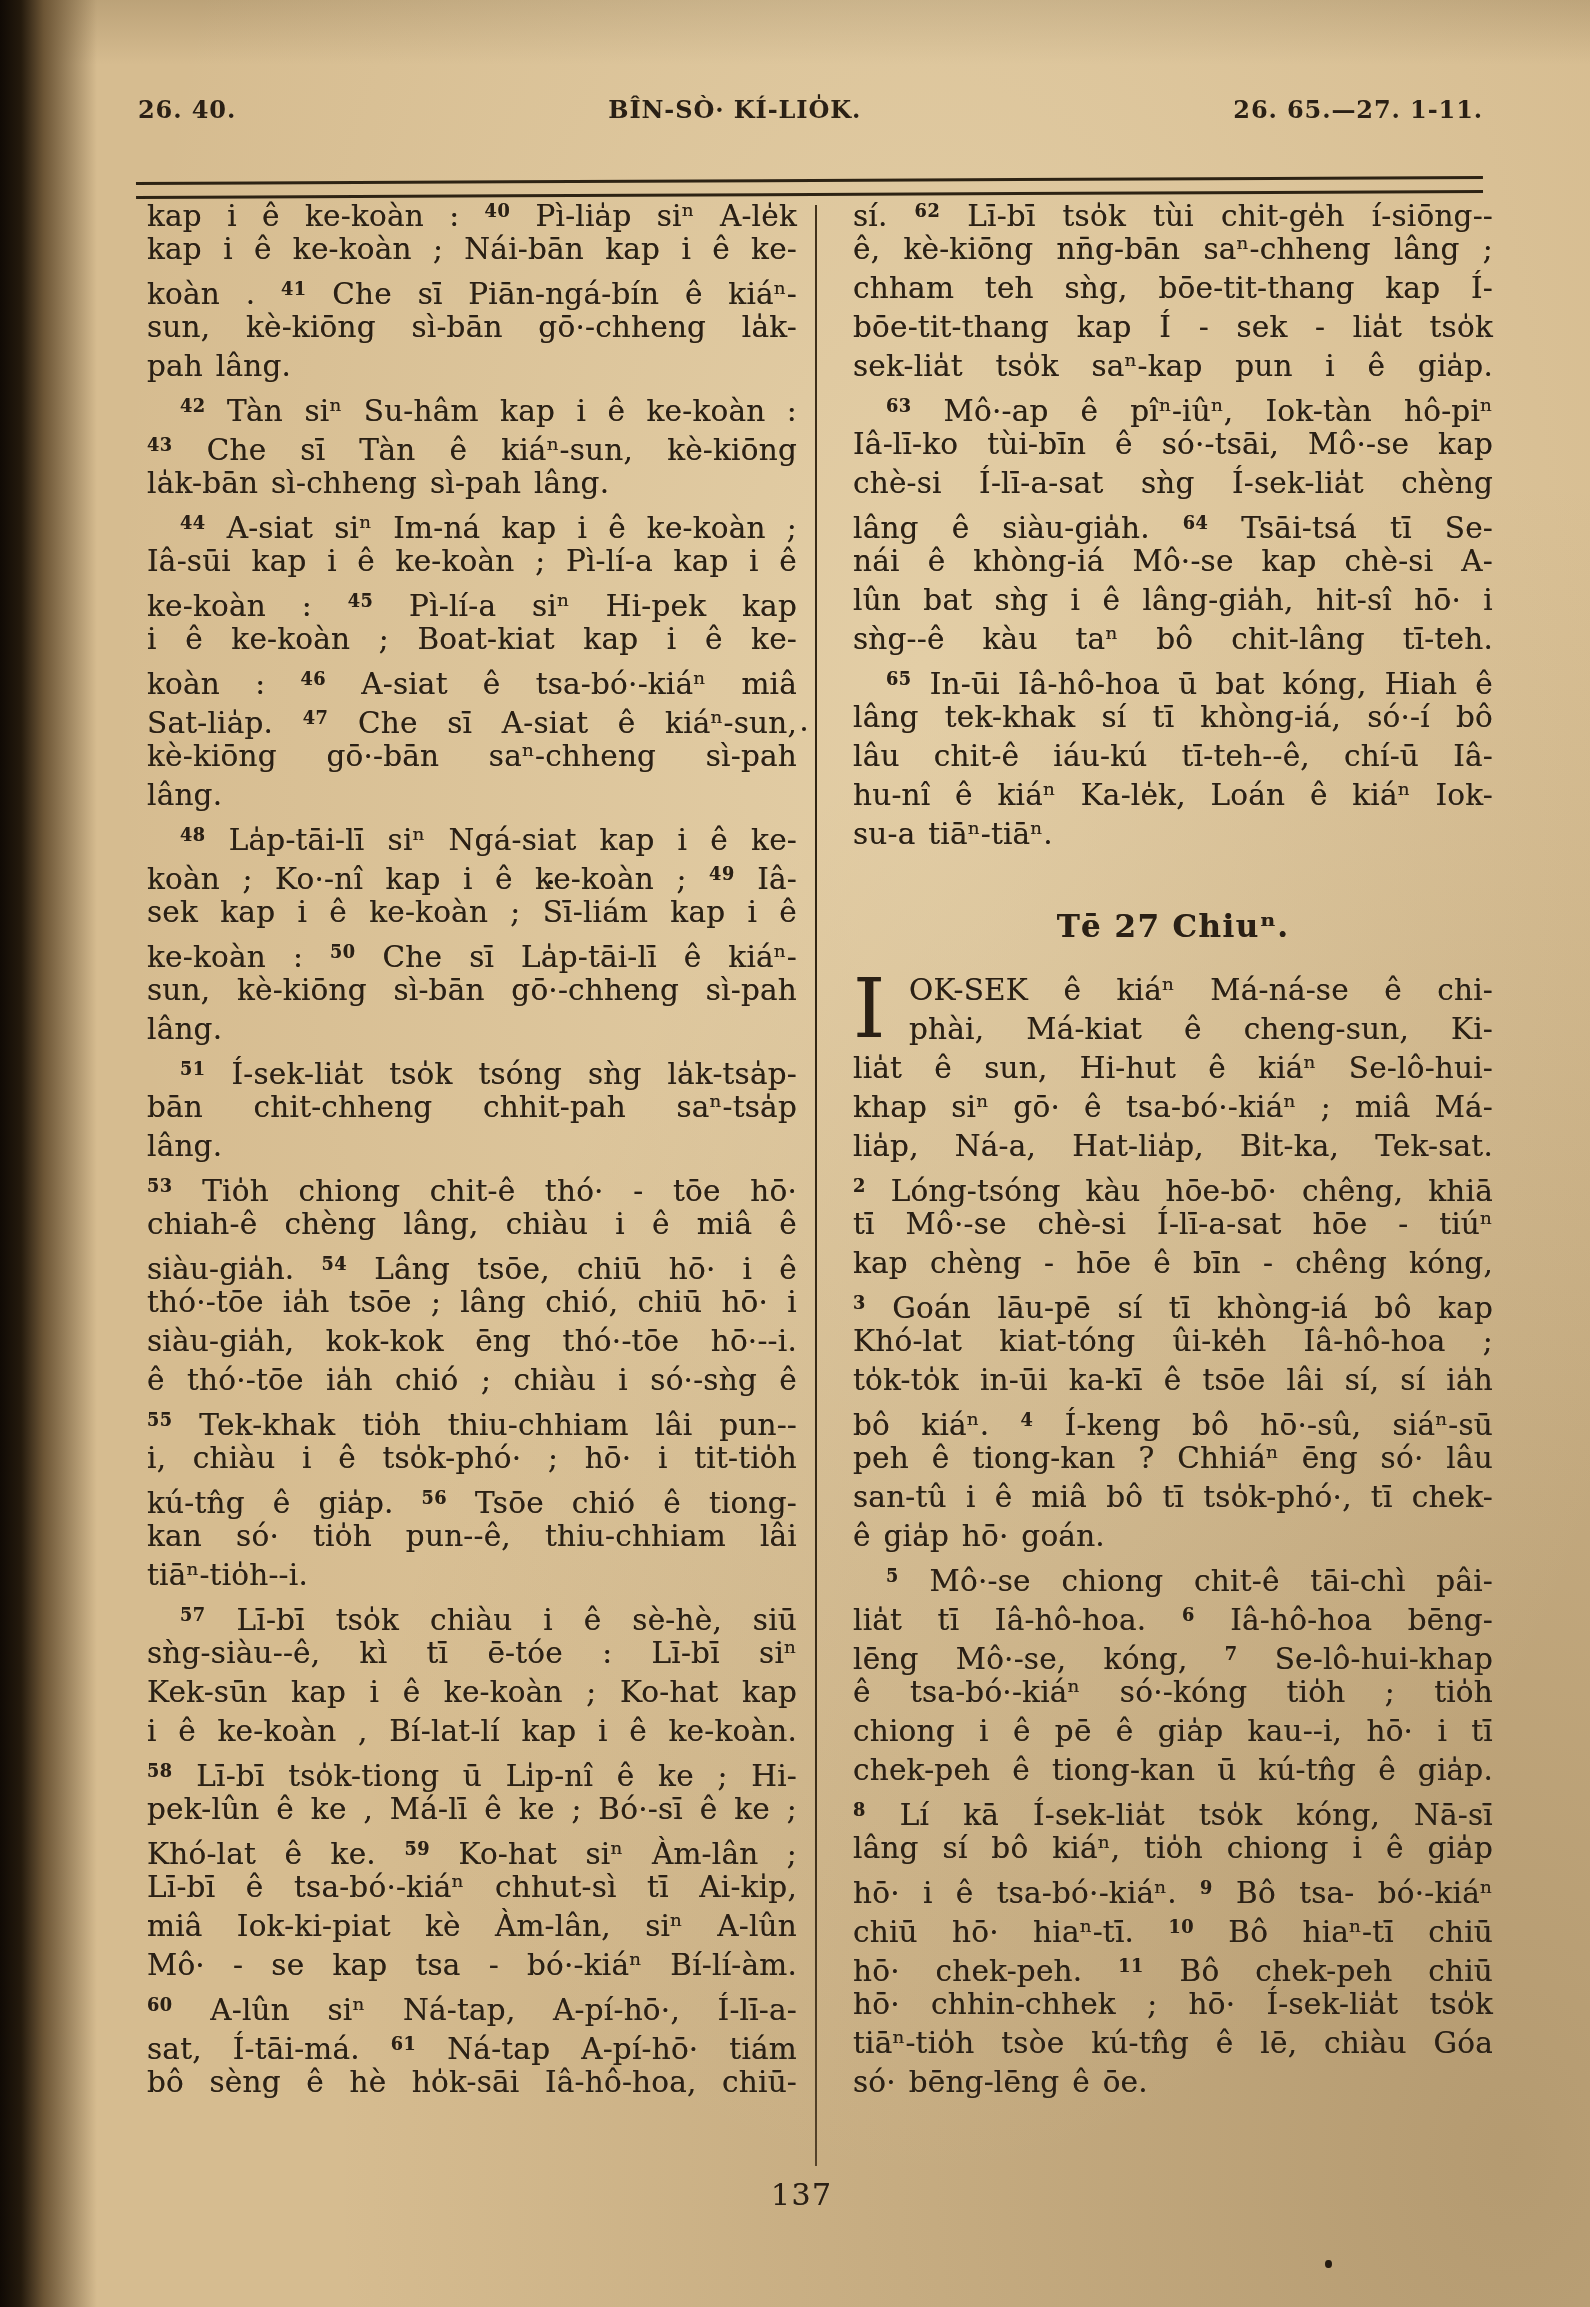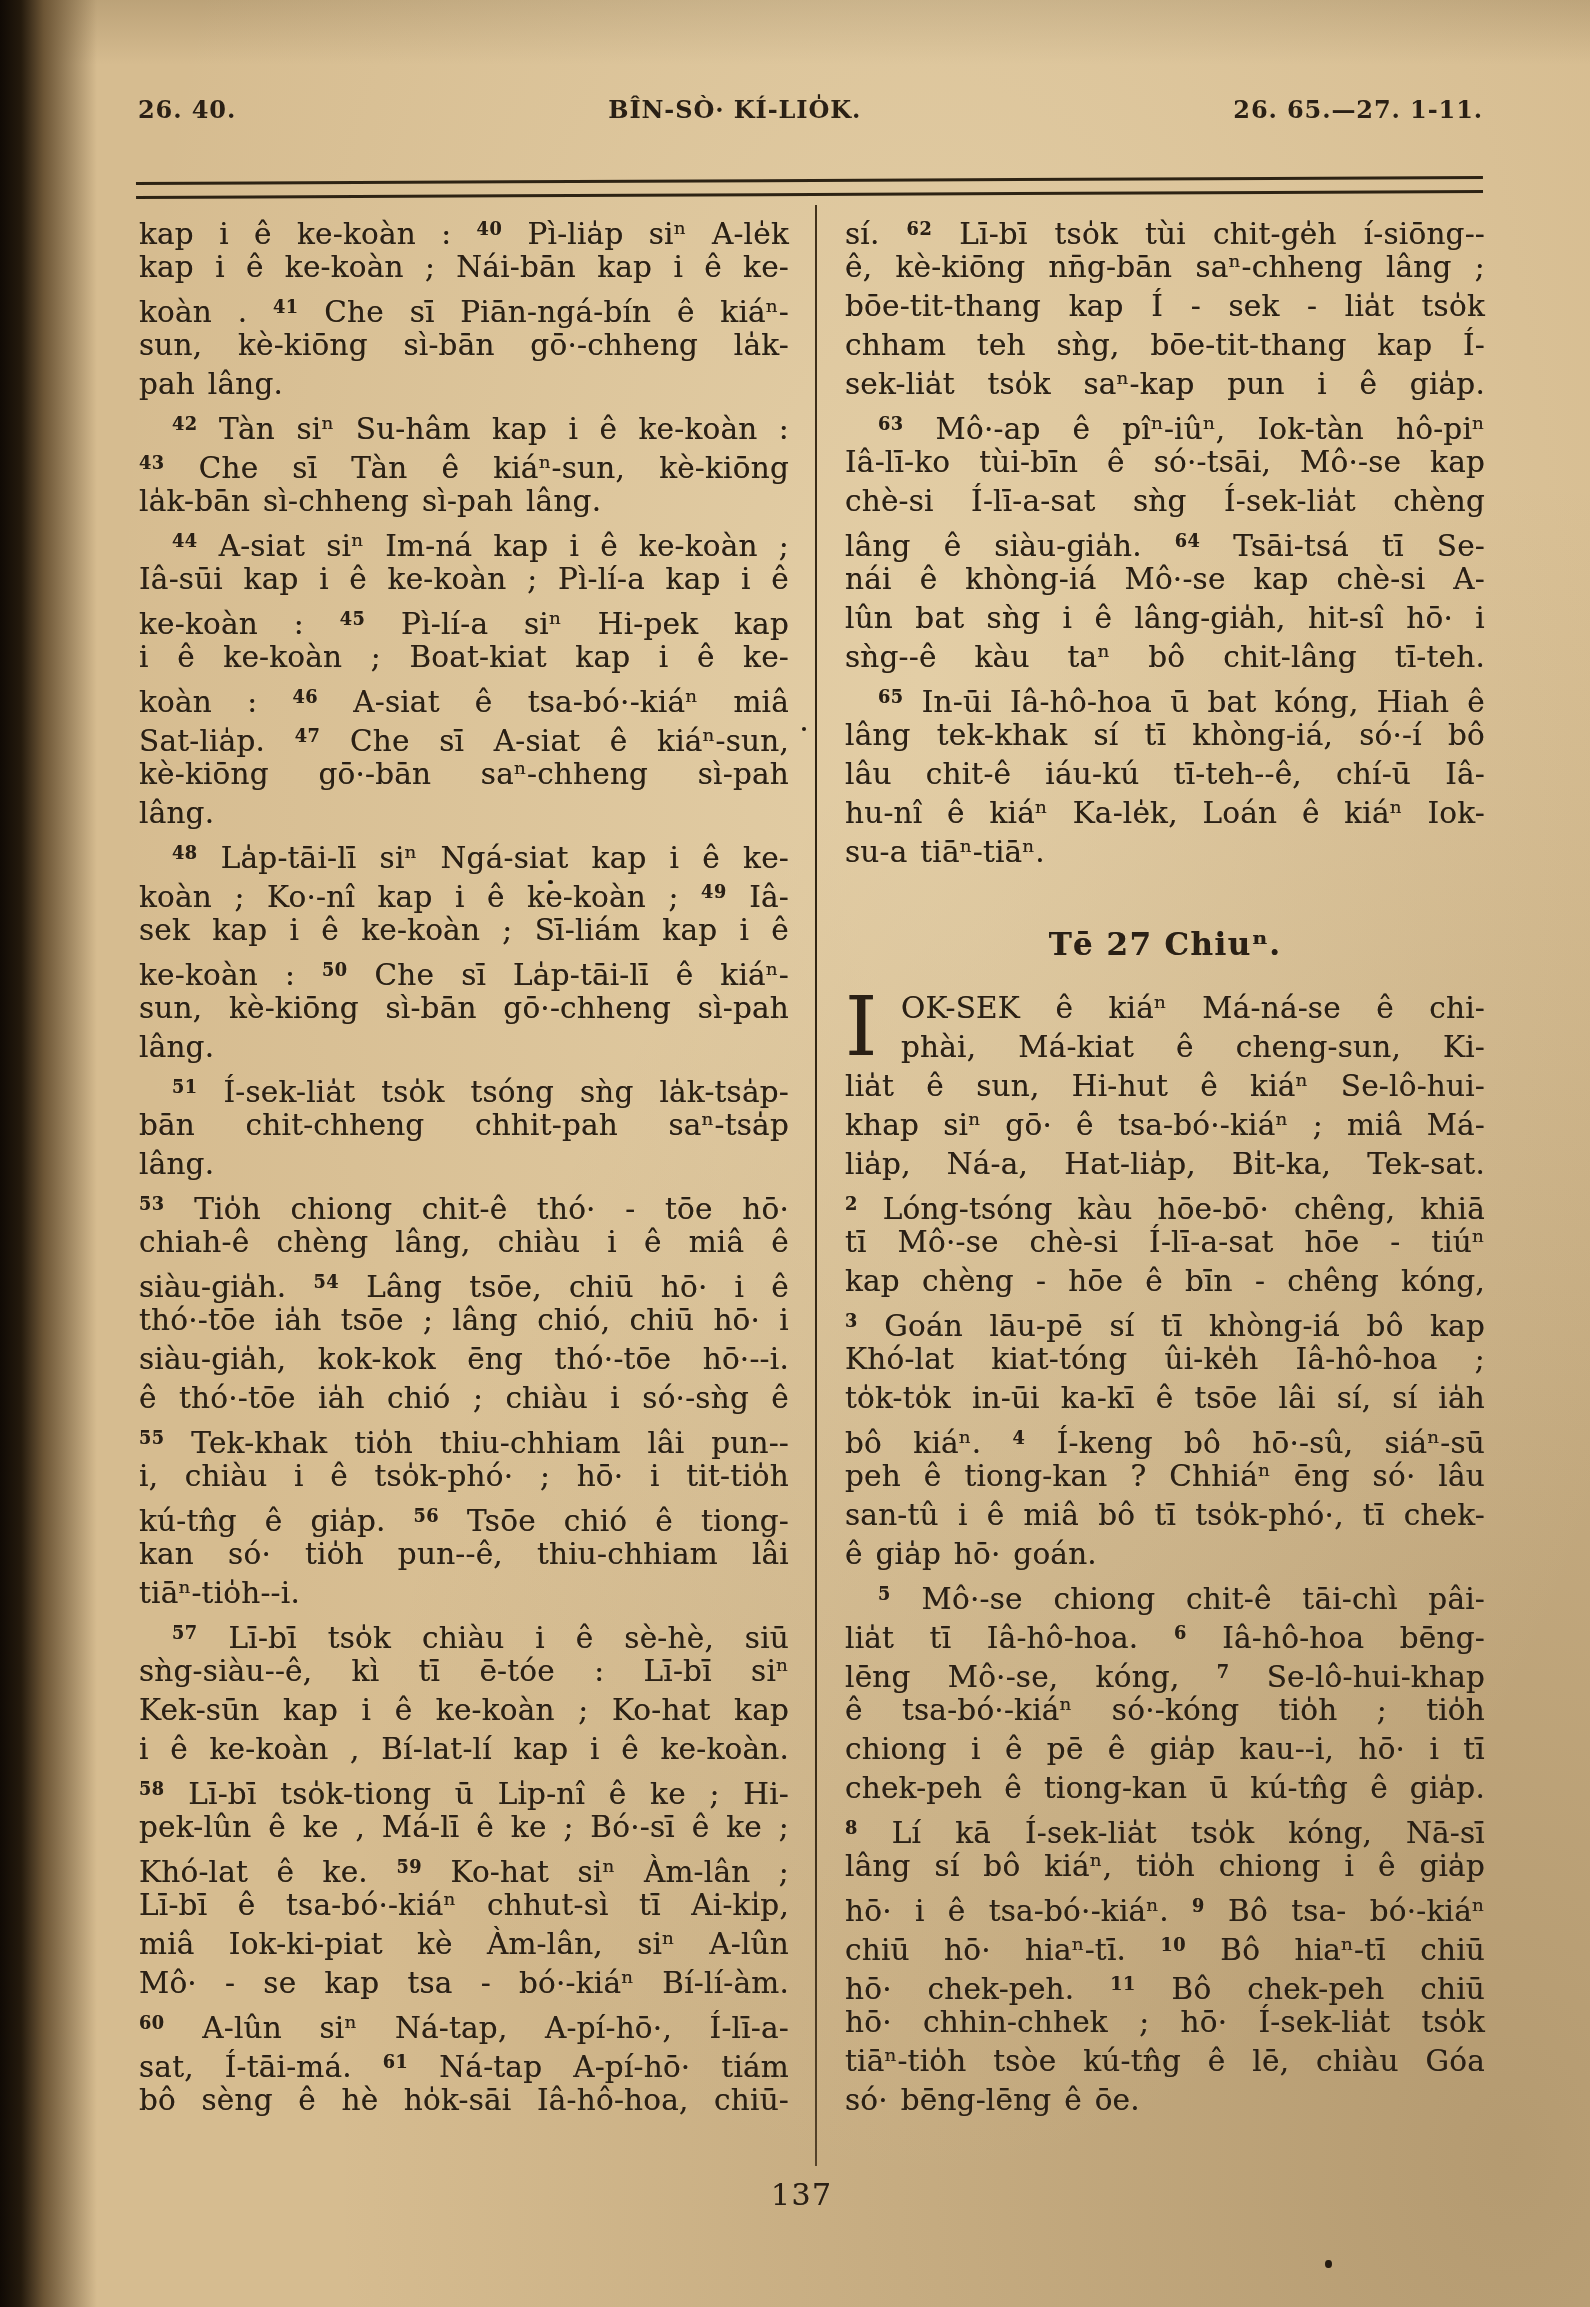--- a/index.html
+++ b/index.html
@@ -21,21 +21,21 @@
   }
   .rule-double {
     position:absolute; left:136px; top:179px; width:1347px; height:11px;
     border-top:3.7px solid #2d2314; border-bottom:3.2px solid #2d2314;
     transform:rotate(-0.25deg);
   }
   .col-divider {
     position:absolute; left:815px; top:205px; width:2.3px; height:1961px;
     background:linear-gradient(180deg,#43331d,#2f2413 30%,#3b2d19 80%,#55432a);
   }
-  .col { position:absolute; top:209px; font-size:29.5px; }
+  .col { position:absolute; top:191px; font-size:29.5px;margin-left:8px; }
   .col-left  { left:139px;  width:650px; }
   .col-right { left:845px; width:640px; }
   .line {
     height:39px; line-height:39px; letter-spacing:0.2px; word-spacing:3.2px;
     text-align:justify; text-align-last:justify; white-space:nowrap;
     text-shadow:0 0 0.5px rgba(42,32,21,0.55);
   }
   .line.end { text-align-last:left; }
   .line.ind { text-indent:33px; }
   sup { font-size:0.60em; vertical-align:0.50em; font-weight:bold; letter-spacing:0.5px; }
@@ -118,22 +118,22 @@
       <div class="line">Mô· - se kap tsa - bó·-kiáⁿ Bí-lí-àm.</div>
       <div class="line"><sup>60</sup> A-lûn siⁿ Ná-tap, A-pí-hō·, Í-lī-a-</div>
       <div class="line">sat, Í-tāi-má.  <sup>61</sup> Ná-tap A-pí-hō· tiám</div>
       <div class="line">bô sèng ê hè ho̍k-sāi Iâ-hô-hoa, chiū-</div>
     </section>
 
   <section class="col col-right">
     <div>
         <div class="line">sí.  <sup>62</sup> Lī-bī tso̍k tùi chit-ge̍h í-siōng--</div>
         <div class="line">ê, kè-kiōng nn̄g-bān saⁿ-chheng lâng ;</div>
+        <div class="line">chham teh sǹg, bōe-tit-thang kap Í-</div>
         <div class="line">bōe-tit-thang kap Í - sek - lia̍t tso̍k</div>
-        <div class="line">chham teh sǹg, bōe-tit-thang kap Í-</div>
         <div class="line">sek-lia̍t tso̍k saⁿ-kap pun i ê gia̍p.</div>
         <div class="line ind"><sup>63</sup> Mô·-ap ê pîⁿ-iûⁿ, Iok-tàn hô-piⁿ</div>
         <div class="line">Iâ-lī-ko tùi-bīn ê só·-tsāi, Mô·-se kap</div>
         <div class="line">chè-si Í-lī-a-sat sǹg Í-sek-lia̍t chèng</div>
         <div class="line">lâng ê siàu-gia̍h.  <sup>64</sup> Tsāi-tsá tī Se-</div>
         <div class="line">nái ê khòng-iá Mô·-se kap chè-si A-</div>
         <div class="line">lûn bat sǹg i ê lâng-gia̍h, hit-sî hō· i</div>
         <div class="line">sǹg--ê kàu taⁿ bô chit-lâng tī-teh.</div>
         <div class="line ind"><sup>65</sup> In-ūi Iâ-hô-hoa ū bat kóng, Hiah ê</div>
         <div class="line">lâng tek-khak sí tī khòng-iá, só·-í bô</div>

